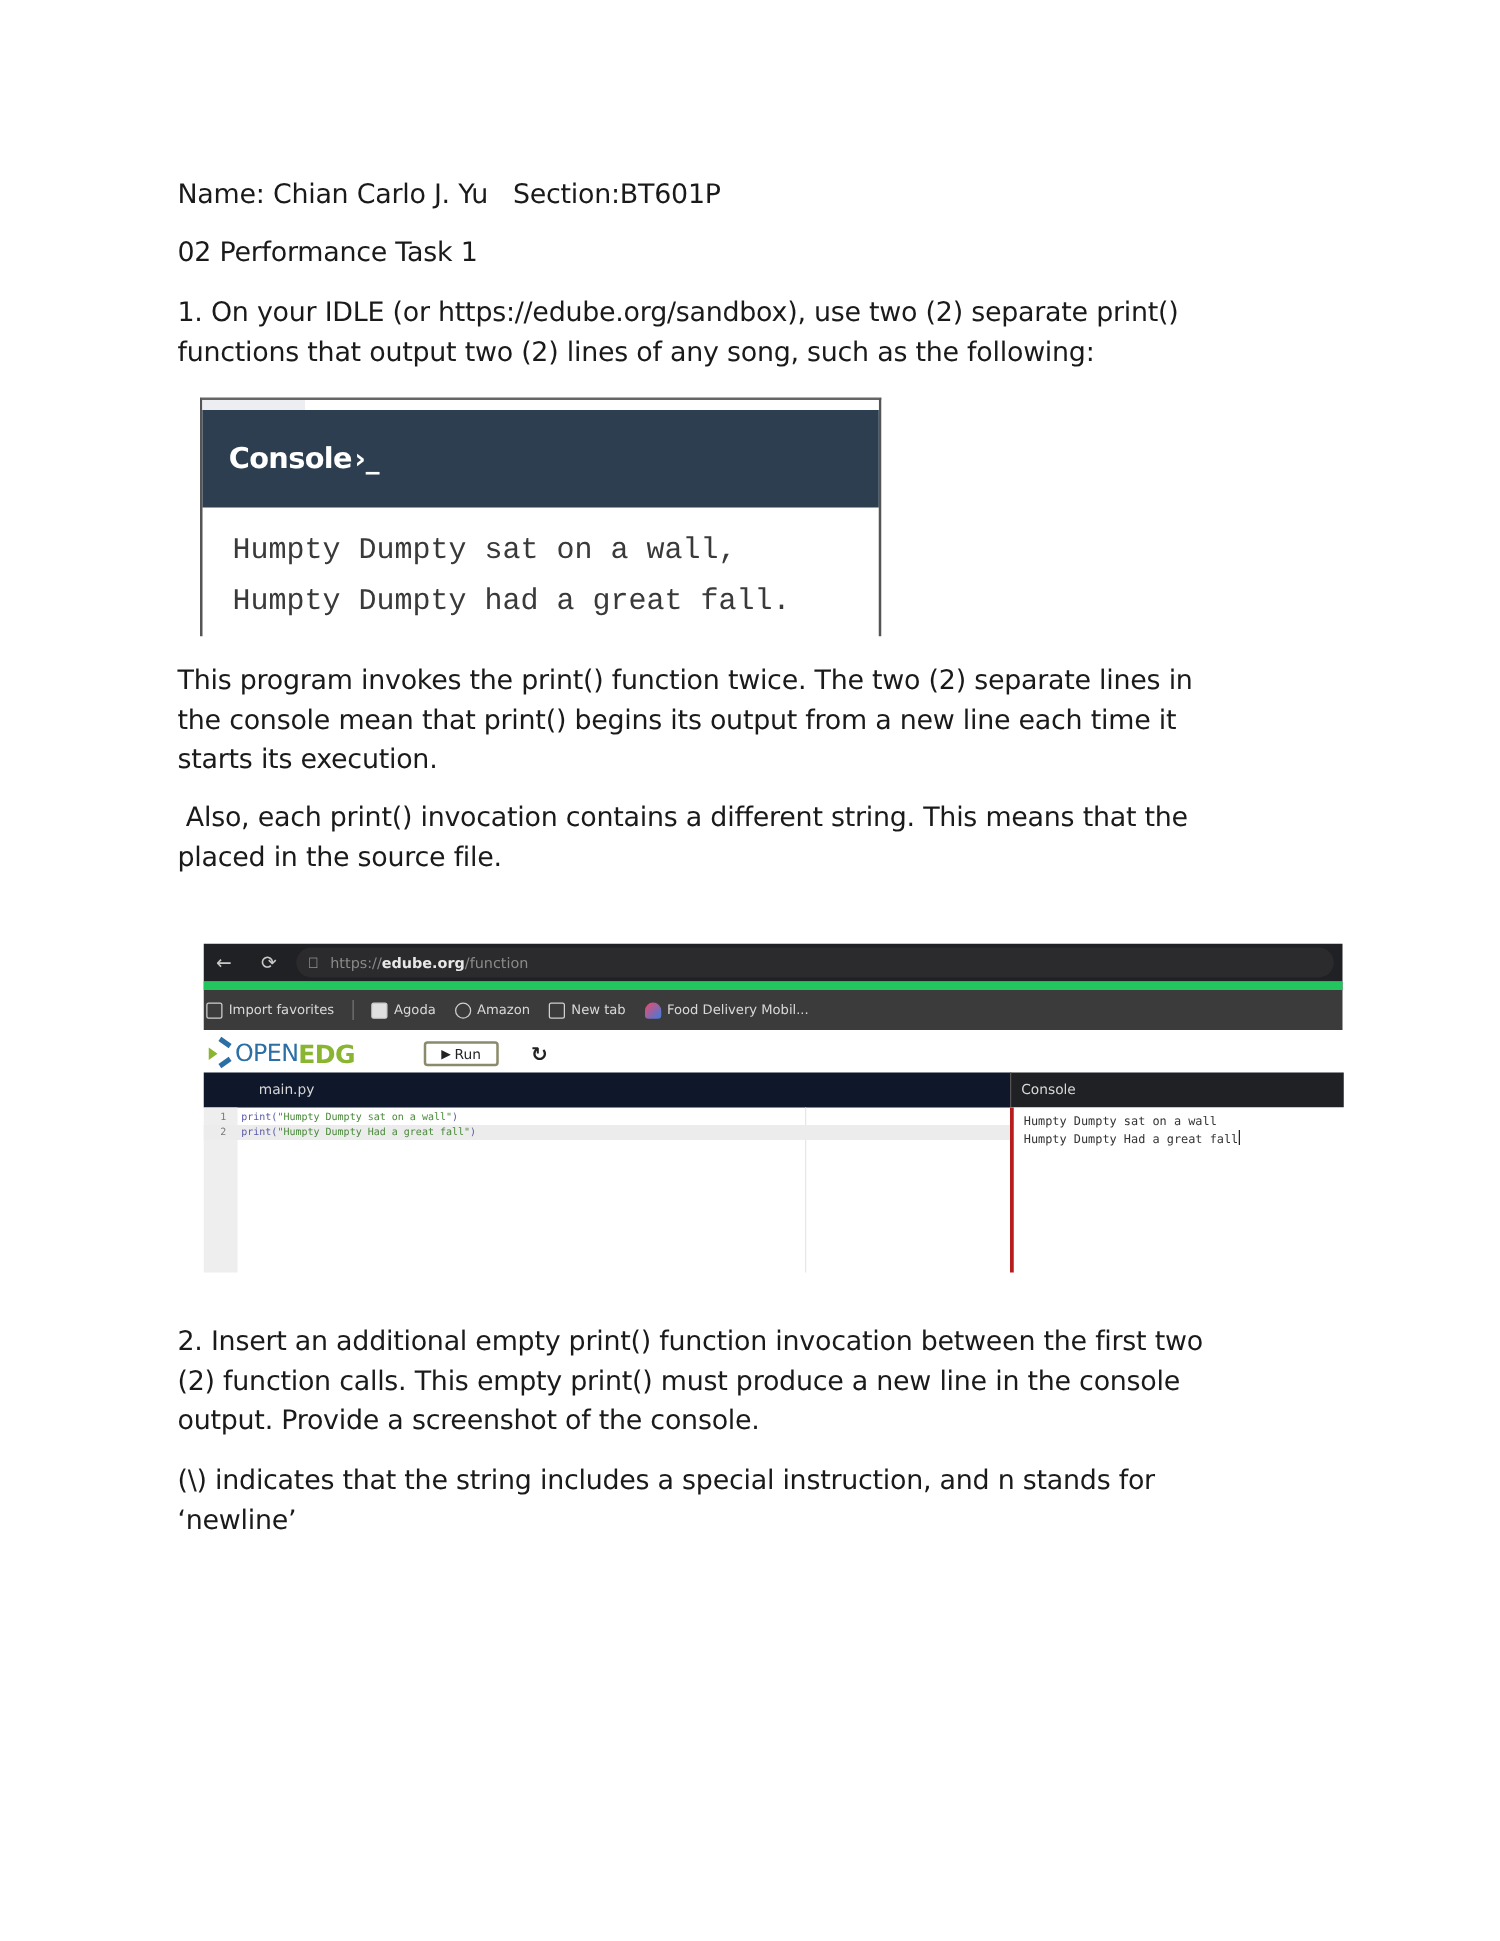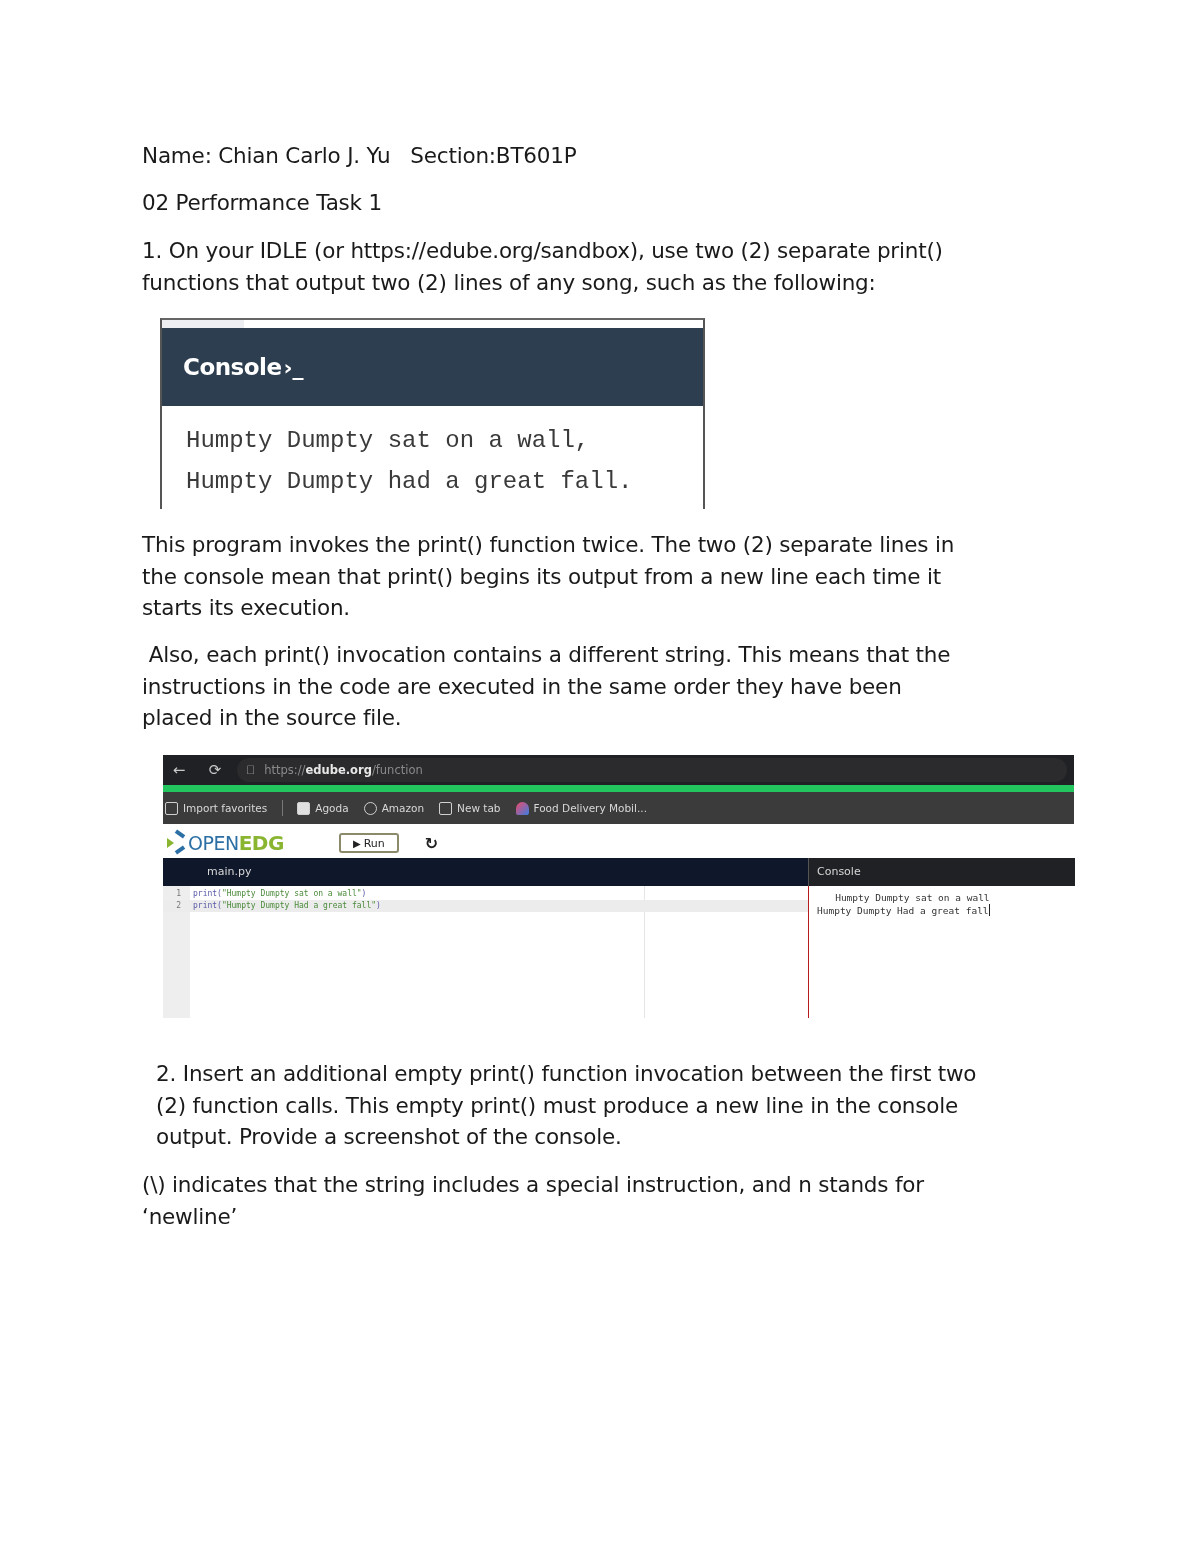--- a/index.html
+++ b/index.html
@@ -52,21 +52,21 @@
     .ide .conhdr { position: absolute; left: 645px; top: 0; width: 266px; height: 28px; background: #1f2124; border-left: 1px solid #555; }
     .ide .conhdr .t { position: absolute; left: 8px; top: 7px; color: #d8d8d8; font-size: 11px; }
     .ide .gutter { position: absolute; left: 0; top: 28px; width: 27px; height: 132px; background: #eeeeee; }
     .ide .code { position: absolute; left: 0; top: 30px; width: 645px; font-family: "DejaVu Sans Mono", monospace; font-size: 8px; line-height: 12px; }
     .ide .line { display: flex; height: 12px; }
     .ide .line.active { background: #ececec; }
     .ide .ln { width: 18px; text-align: right; color: #777; margin-right: 12px; }
     .ide .src { color: #5a5aa8; white-space: pre; }
     .ide .src .s { color: #4a8a3a; }
     .ide .margin { position: absolute; left: 481px; top: 28px; width: 1px; height: 132px; background: #e6e6e6; }
-    .ide .conbody { position: absolute; left: 645px; top: 28px; width: 266px; height: 132px; border-left: 1px solid #b91c1c; background: #fff; text-align: right; }
+    .ide .conbody { position: absolute; left: 645px; top: 28px; width: 266px; height: 132px; border-left: 3px solid #b91c1c; background: #fff; }
     .ide .conout { position: absolute; left: 8px; top: 5px; font-family: "DejaVu Sans Mono", monospace; font-size: 9.5px; line-height: 13px; color: #333; white-space: pre; }
     .ide .caret { display: inline-block; width: 1px; height: 12px; background: #222; vertical-align: -2px; }
   </style>
 </head>
 <body>
 
 <div class="p" style="top:140px;">
   <span style="white-space:pre;">Name: Chian Carlo J. Yu   Section:BT601P</span>
 </div>
 <div class="p" style="top:187px;">
@@ -86,21 +86,20 @@
   <div class="out"><div>Humpty Dumpty sat on a wall,</div><div>Humpty Dumpty had a great fall.</div></div>
 </div>
 
 <div class="p" style="top:529px;">
   <span>This program invokes the print() function twice. The two (2) separate lines in</span>
   <span>the console mean that print() begins its output from a new line each time it</span>
   <span>starts its execution.</span>
 </div>
 <div class="p" style="top:639px;">
   <span style="white-space:pre;"> Also, each print() invocation contains a different string. This means that the</span>
-  <span>instructions in the code are executed in the same order they have been</span>
   <span>placed in the source file.</span>
 </div>
 
 <div class="fig2">
   <div class="addr">
     <span class="ic">←</span>
     <span class="ic" style="margin-left:12px;">⟳</span>
     <div class="urlbox">
       <span class="lock">⎕</span>
       <span class="url-pre">https://</span>
@@ -165,21 +164,21 @@
         <span class="ln">2</span>
         <span class="src"><span>print(</span><span class="s">"Humpty Dumpty Had a great fall"</span><span>)</span></span>
       </div>
     </div>
     <div class="conbody">
       <div class="conout"><div>Humpty Dumpty sat on a wall</div><div><span>Humpty Dumpty Had a great fall</span><span class="caret"></span></div></div>
     </div>
   </div>
 </div>
 
-<div class="p" style="top:1058px;margin-left:14px;">
+<div class="p" style="top:1058px;">
   <span>2. Insert an additional empty print() function invocation between the first two</span>
   <span>(2) function calls. This empty print() must produce a new line in the console</span>
   <span>output. Provide a screenshot of the console.</span>
 </div>
 <div class="p" style="top:1169px;">
   <span>(\) indicates that the string includes a special instruction, and n stands for</span>
   <span>‘newline’</span>
 </div>
 
 </body></html>

